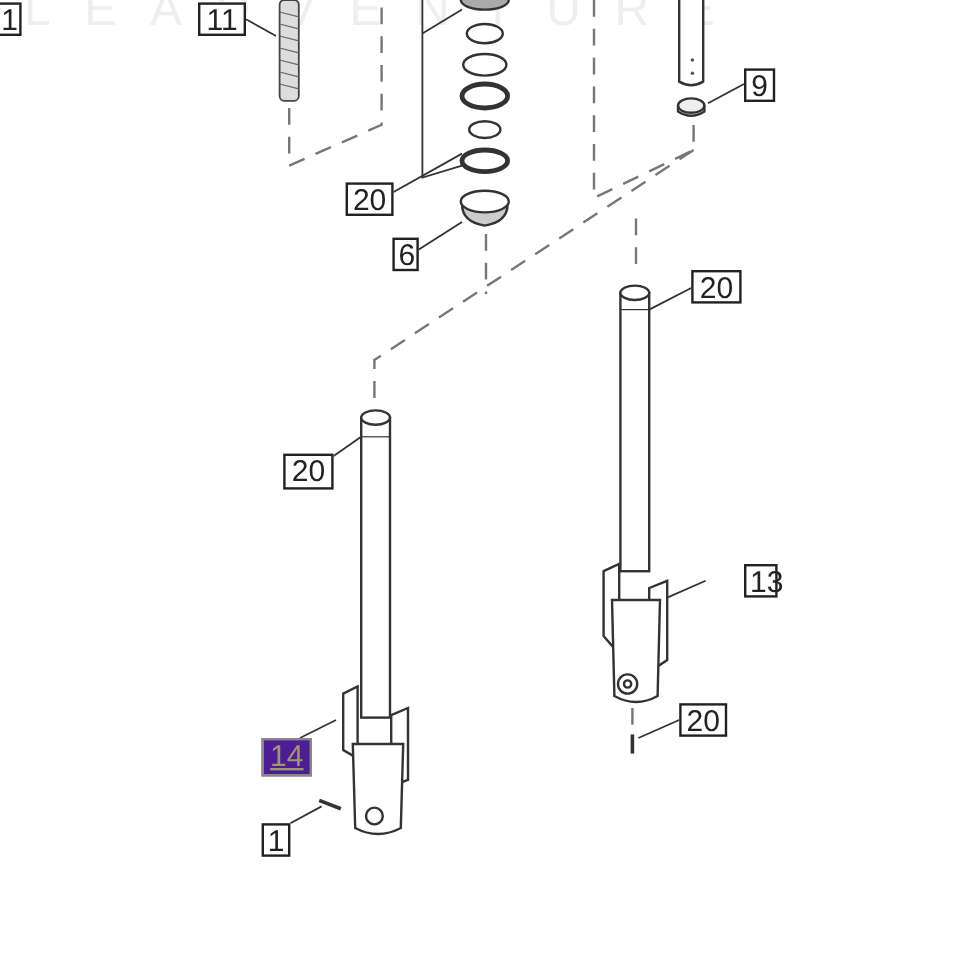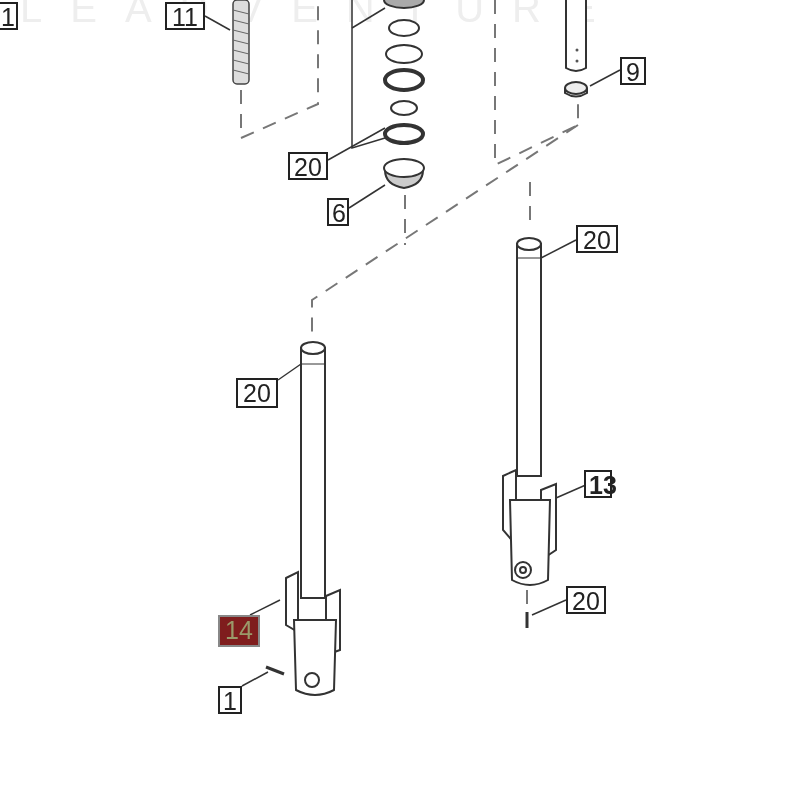--- a/index.html
+++ b/index.html
@@ -1,19 +1,19 @@
 <!DOCTYPE html>
 <html><head>
 <meta charset="utf-8">
 <style>
   html,body{margin:0;padding:0;background:#fff;}
   body{width:800px;height:800px;position:relative;overflow:hidden;font-family:"Liberation Sans",sans-serif;}
   #diagram{position:absolute;left:0;top:0;width:800px;height:800px;}
   .callout{position:absolute;border:2px solid #222;background:#fff;color:#222;font-size:25px;line-height:26px;padding:0 3px;font-family:"Liberation Sans",sans-serif;box-sizing:border-box;text-align:center;}
-  .callout.hl{background:#7f1d1d;color:#9a9a6a;border-color:#888;}
+  .callout.hl{background:#4c1d95;color:#9a9a6a;border-color:#888;text-decoration:underline;}
   .watermark{position:absolute;left:20px;top:-14px;font-size:40px;letter-spacing:28px;color:#eeeeee;font-family:"Liberation Sans",sans-serif;}
 </style>
 </head>
 <body>
 
 <div class="watermark">LEADVENTURE</div>
 
 <svg id="diagram" viewBox="0 0 800 800" xmlns="http://www.w3.org/2000/svg">
   <g fill="none" stroke="#777" stroke-width="2" stroke-dasharray="14 10">
     <path d="M241 90 L241 138 L318 104 L318 0"></path>
@@ -96,17 +96,17 @@
 </svg>
 
 <div id="callouts">
     <div class="callout" style="left: -4px; top: 2px; width: 22px; height: 28px;">1</div>
     <div class="callout" style="left: 165px; top: 2px; width: 40px; height: 28px;">11</div>
     <div class="callout" style="left: 620px; top: 57px; width: 26px; height: 28px;">9</div>
     <div class="callout" style="left: 288px; top: 152px; width: 40px; height: 28px;">20</div>
     <div class="callout" style="left: 327px; top: 198px; width: 22px; height: 28px;">6</div>
     <div class="callout" style="left: 576px; top: 225px; width: 42px; height: 28px;">20</div>
     <div class="callout" style="left: 236px; top: 378px; width: 42px; height: 30px;">20</div>
-    <div class="callout" style="left: 584px; top: 470px; width: 28px; height: 28px; font-weight: bold;">13</div>
+    <div class="callout" style="left: 620px; top: 470px; width: 28px; height: 28px;">13</div>
     <div class="callout" style="left: 566px; top: 586px; width: 40px; height: 28px;">20</div>
     <div class="callout hl" style="left: 218px; top: 615px; width: 42px; height: 32px;">14</div>
     <div class="callout" style="left: 218px; top: 686px; width: 24px; height: 28px;">1</div>
   </div>
 
 </body></html>

